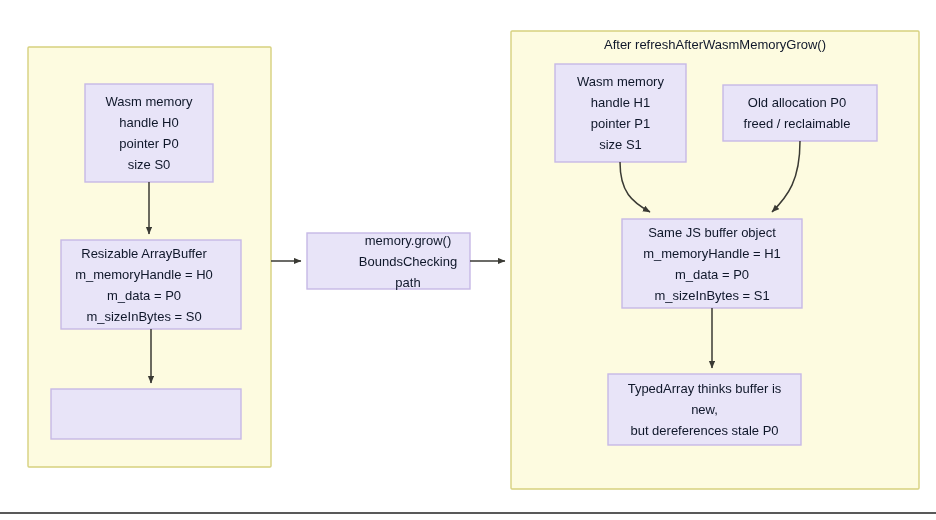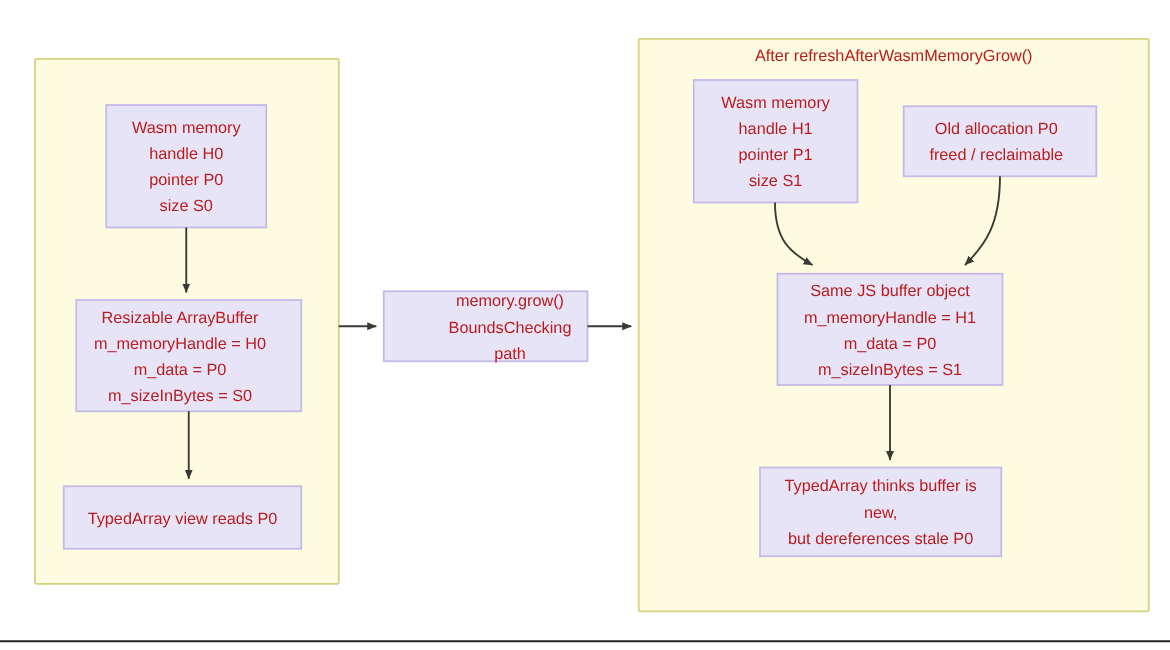--- a/index.html
+++ b/index.html
@@ -46,21 +46,21 @@
     fill: #3a3a34;
     stroke: none;
   }
   .rule-line {
     stroke: #222222;
     stroke-width: 1.6;
   }
   
   .txt {
     position: absolute;
-    color: #b91c1c;
+    color: #0f172a;
     font-family: "Liberation Sans", sans-serif;
     text-align: center;
     line-height: 21px;
     white-space: pre-line;
     pointer-events: none;
   }
   .group-title {
     font-size: 13px;
     line-height: 16px;
   }
@@ -125,23 +125,20 @@
 size S0</span>
   </div>
 
   <div class="node-box" style="left:61px; top:240px; width:166px; height:89px;">
     <span class="txt node-label" style="position:static; width:180px;">Resizable ArrayBuffer
 m_memoryHandle = H0
 m_data = P0
 m_sizeInBytes = S0</span>
   </div>
 
-  <div class="node-box" style="left:51px; top:389px; width:190px; height:50px;">
-    <span class="txt node-label" style="position:static; width:190px;">TypedArray view reads P0</span>
-  </div>
 
   <div class="node-box" style="left:307px; top:233px; width:163px; height:56px;">
     <span class="txt node-label" style="position:static; width:163px;margin-left:39px;">memory.grow()
 BoundsChecking path</span>
   </div>
 
   <div class="node-box" style="left:555px; top:64px; width:131px; height:98px;">
     <span class="txt node-label" style="position:static; width:131px;">Wasm memory
 handle H1
 pointer P1

